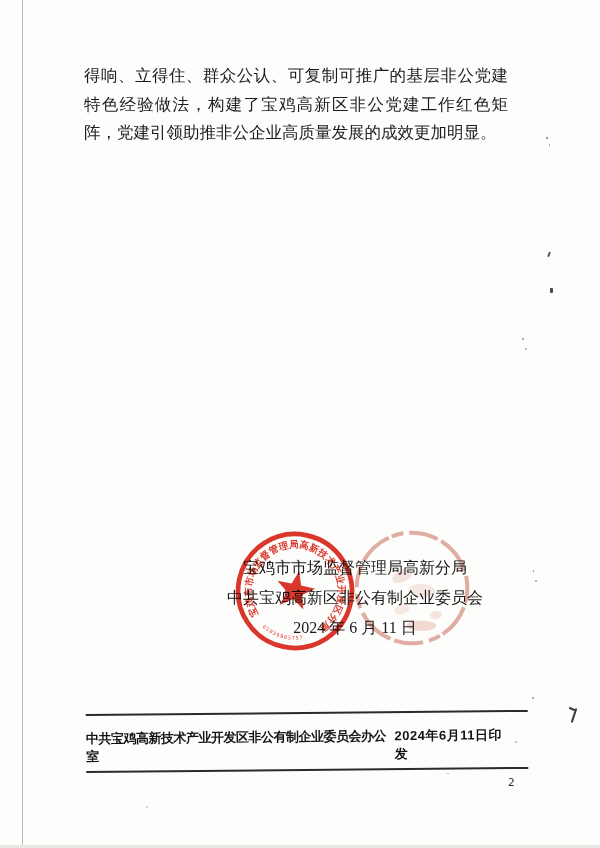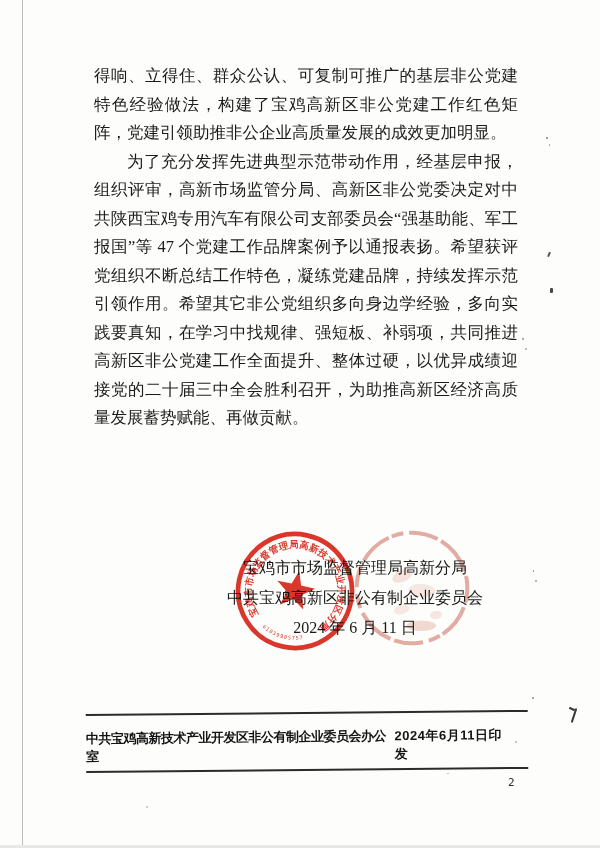--- a/index.html
+++ b/index.html
@@ -14,21 +14,21 @@
   .edge-left{
     position:absolute;left:22px;top:0;width:1px;height:100%;
     background:#bdbcba;
   }
   .edge-bottom{
     position:absolute;left:0;bottom:0;width:100%;height:3px;
     background:#e9e8e4;
   }
   
   .body-text{
-    position:absolute;left:94px;top:62px;width:424px;
+    position:absolute;left:84px;top:62px;width:424px;
     font-size:16.5px;line-height:28.5px;color:#1b1b1b;
     text-align:justify;
   }
   .body-text p{margin:0;}
   .body-text p.indent{text-indent:2em;}
   
   .signature{
     position:absolute;left:195px;top:553px;width:320px;
     text-align:center;font-size:16px;line-height:30px;color:#1a1a1a;
   }
@@ -91,21 +91,20 @@
 </style>
 </head>
 <body>
 
 <div class="page">
 
   <div class="edge-left"></div>
 
   <div class="body-text">
     <p>得响、立得住、群众公认、可复制可推广的基层非公党建特色经验做法，构建了宝鸡高新区非公党建工作红色矩阵，党建引领助推非公企业高质量发展的成效更加明显。</p>
-    <p class="indent">为了充分发挥先进典型示范带动作用，经基层申报，组织评审，高新市场监管分局、高新区非公党委决定对中共陕西宝鸡专用汽车有限公司支部委员会“强基助能、军工报国”等 47 个党建工作品牌案例予以通报表扬。希望获评党组织不断总结工作特色，凝练党建品牌，持续发挥示范引领作用。希望其它非公党组织多向身边学经验，多向实践要真知，在学习中找规律、强短板、补弱项，共同推进高新区非公党建工作全面提升、整体过硬，以优异成绩迎接党的二十届三中全会胜利召开，为助推高新区经济高质量发展蓄势赋能、再做贡献。</p>
   </div>
 
   <div class="signature">
     <div>宝鸡市市场监督管理局高新分局</div>
     <div>中共宝鸡高新区非公有制企业委员会</div>
     <div>2024 年 6 月 11 日</div>
   </div>
 
   <svg class="seal-main" viewBox="0 0 180 180" xmlns="http://www.w3.org/2000/svg">
     <g transform="rotate(12 90 90)" fill="none">

